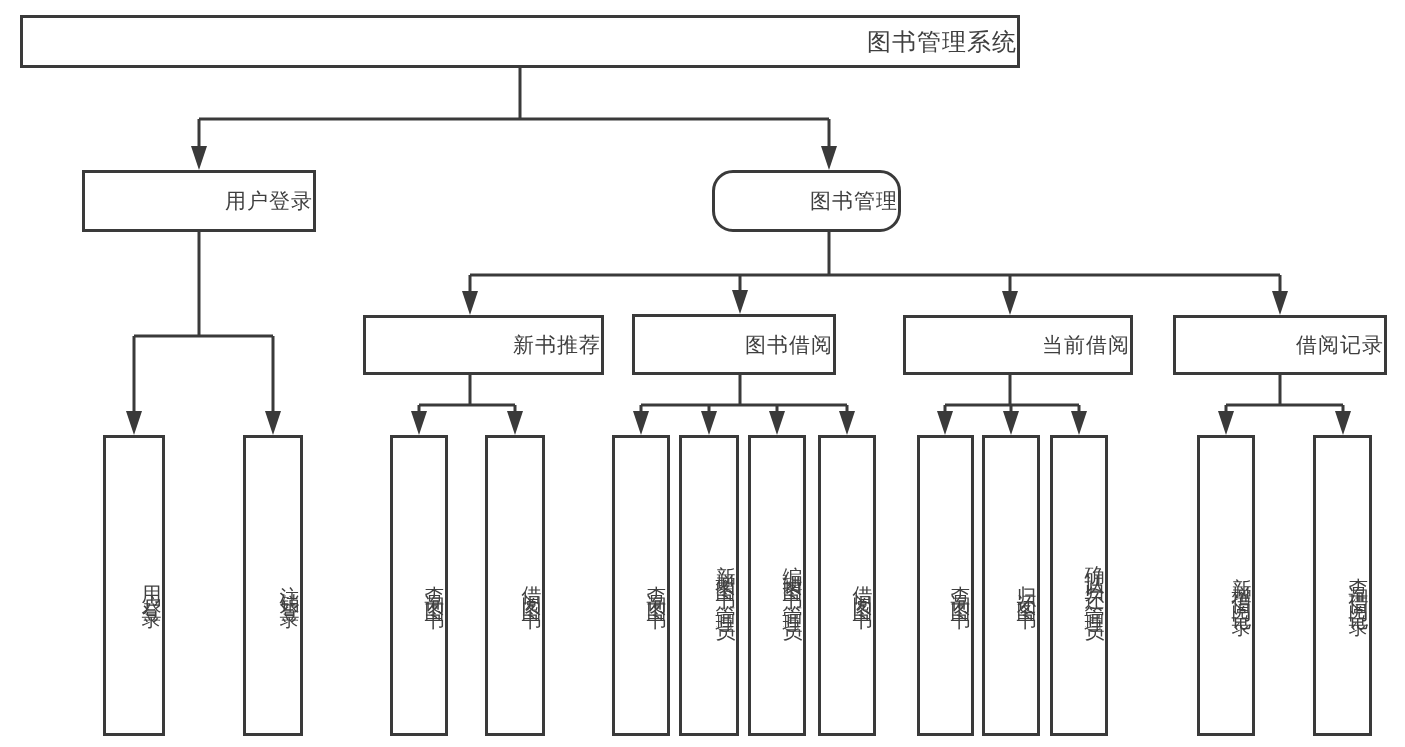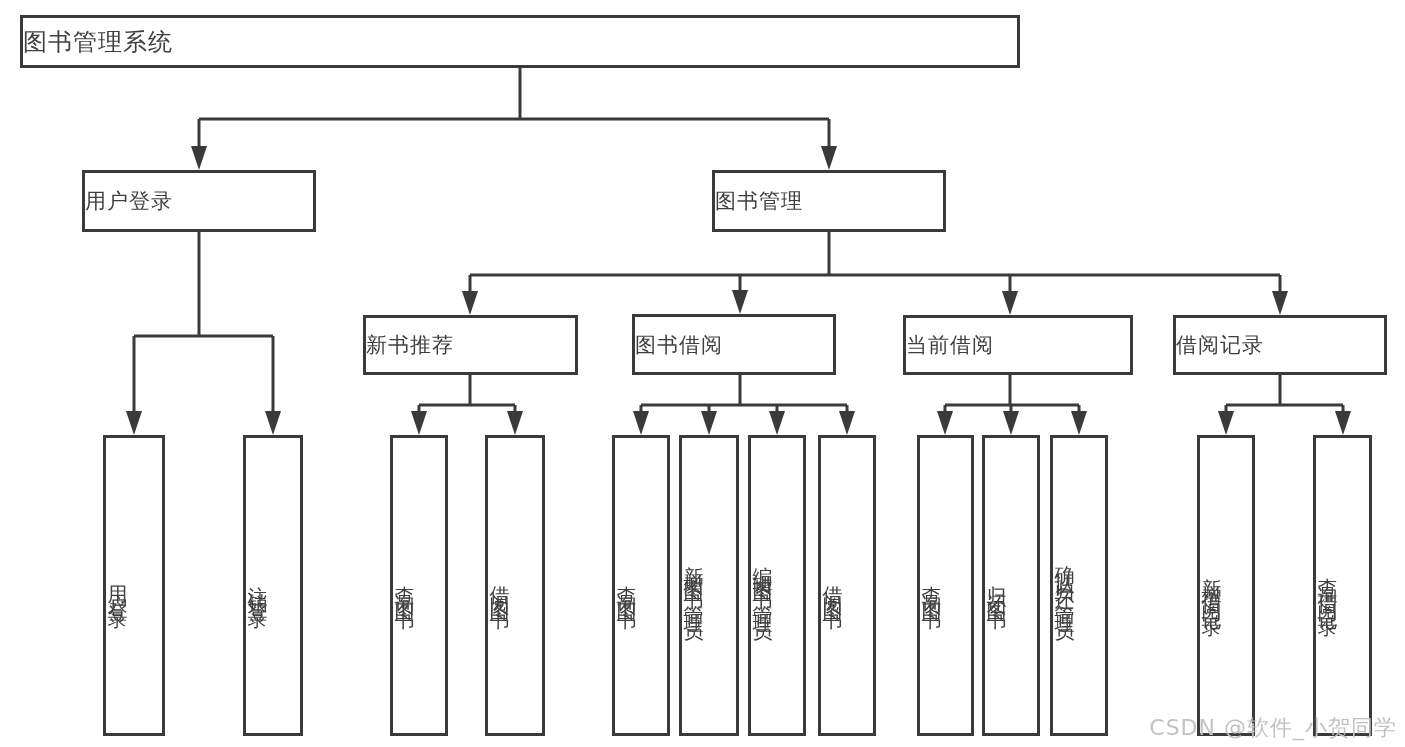--- a/index.html
+++ b/index.html
@@ -31,23 +31,22 @@
     stroke: none;
   }
   .node {
     position: absolute;
     box-sizing: border-box;
     background: var(--bg, #ffffff);
     border: 3px solid var(--line, #3a3a3a);
     color: var(--text, #3f3f3f);
     display: flex;
     align-items: center;
-    justify-content: flex-start;
+    justify-content: flex-end;
     text-align: center;
-    font-family: Liberation Mono, monospace;
   }
   .node.h .lbl {
     font-size: 21px;
     letter-spacing: 1px;
     white-space: nowrap;
   }
   .node.root .lbl {
     font-size: 24px;
     letter-spacing: 1px;
   }
@@ -117,25 +116,25 @@
     </g>
   </svg>
 
   <div class="node h root" style="left:20px; top:15px; width:1000px; height:53px;">
     <span class="lbl">图书管理系统</span>
   </div>
 
   <div class="node h" style="left:82px; top:170px; width:234px; height:62px;">
     <span class="lbl">用户登录</span>
   </div>
-  <div class="node h" style="left:712px; top:170px; width:234px; height:62px;">
+  <div class="node h" style="left:712px; top:170px; width:189px; height:62px;border-radius:21px;">
     <span class="lbl">图书管理</span>
   </div>
 
-  <div class="node h" style="left:363px; top:315px; width:215px; height:60px;">
+  <div class="node h" style="left:363px; top:315px; width:241px; height:60px;">
     <span class="lbl">新书推荐</span>
   </div>
   <div class="node h" style="left:632px; top:314px; width:204px; height:61px;">
     <span class="lbl">图书借阅</span>
   </div>
   <div class="node h" style="left:903px; top:315px; width:230px; height:60px;">
     <span class="lbl">当前借阅</span>
   </div>
   <div class="node h" style="left:1173px; top:315px; width:214px; height:60px;">
     <span class="lbl">借阅记录</span>
@@ -178,15 +177,14 @@
     <span class="lbl">确认归还（管理员）</span>
   </div>
 
   <div class="node v" style="left:1197px; top:435px; width:58px; height:301px;">
     <span class="lbl">新增借阅记录</span>
   </div>
   <div class="node v" style="left:1313px; top:435px; width:59px; height:301px;">
     <span class="lbl">查询借阅记录</span>
   </div>
 
-  <div id="watermark">CSDN @软件_小贺同学</div>
 
 </div>
 
 </body></html>

